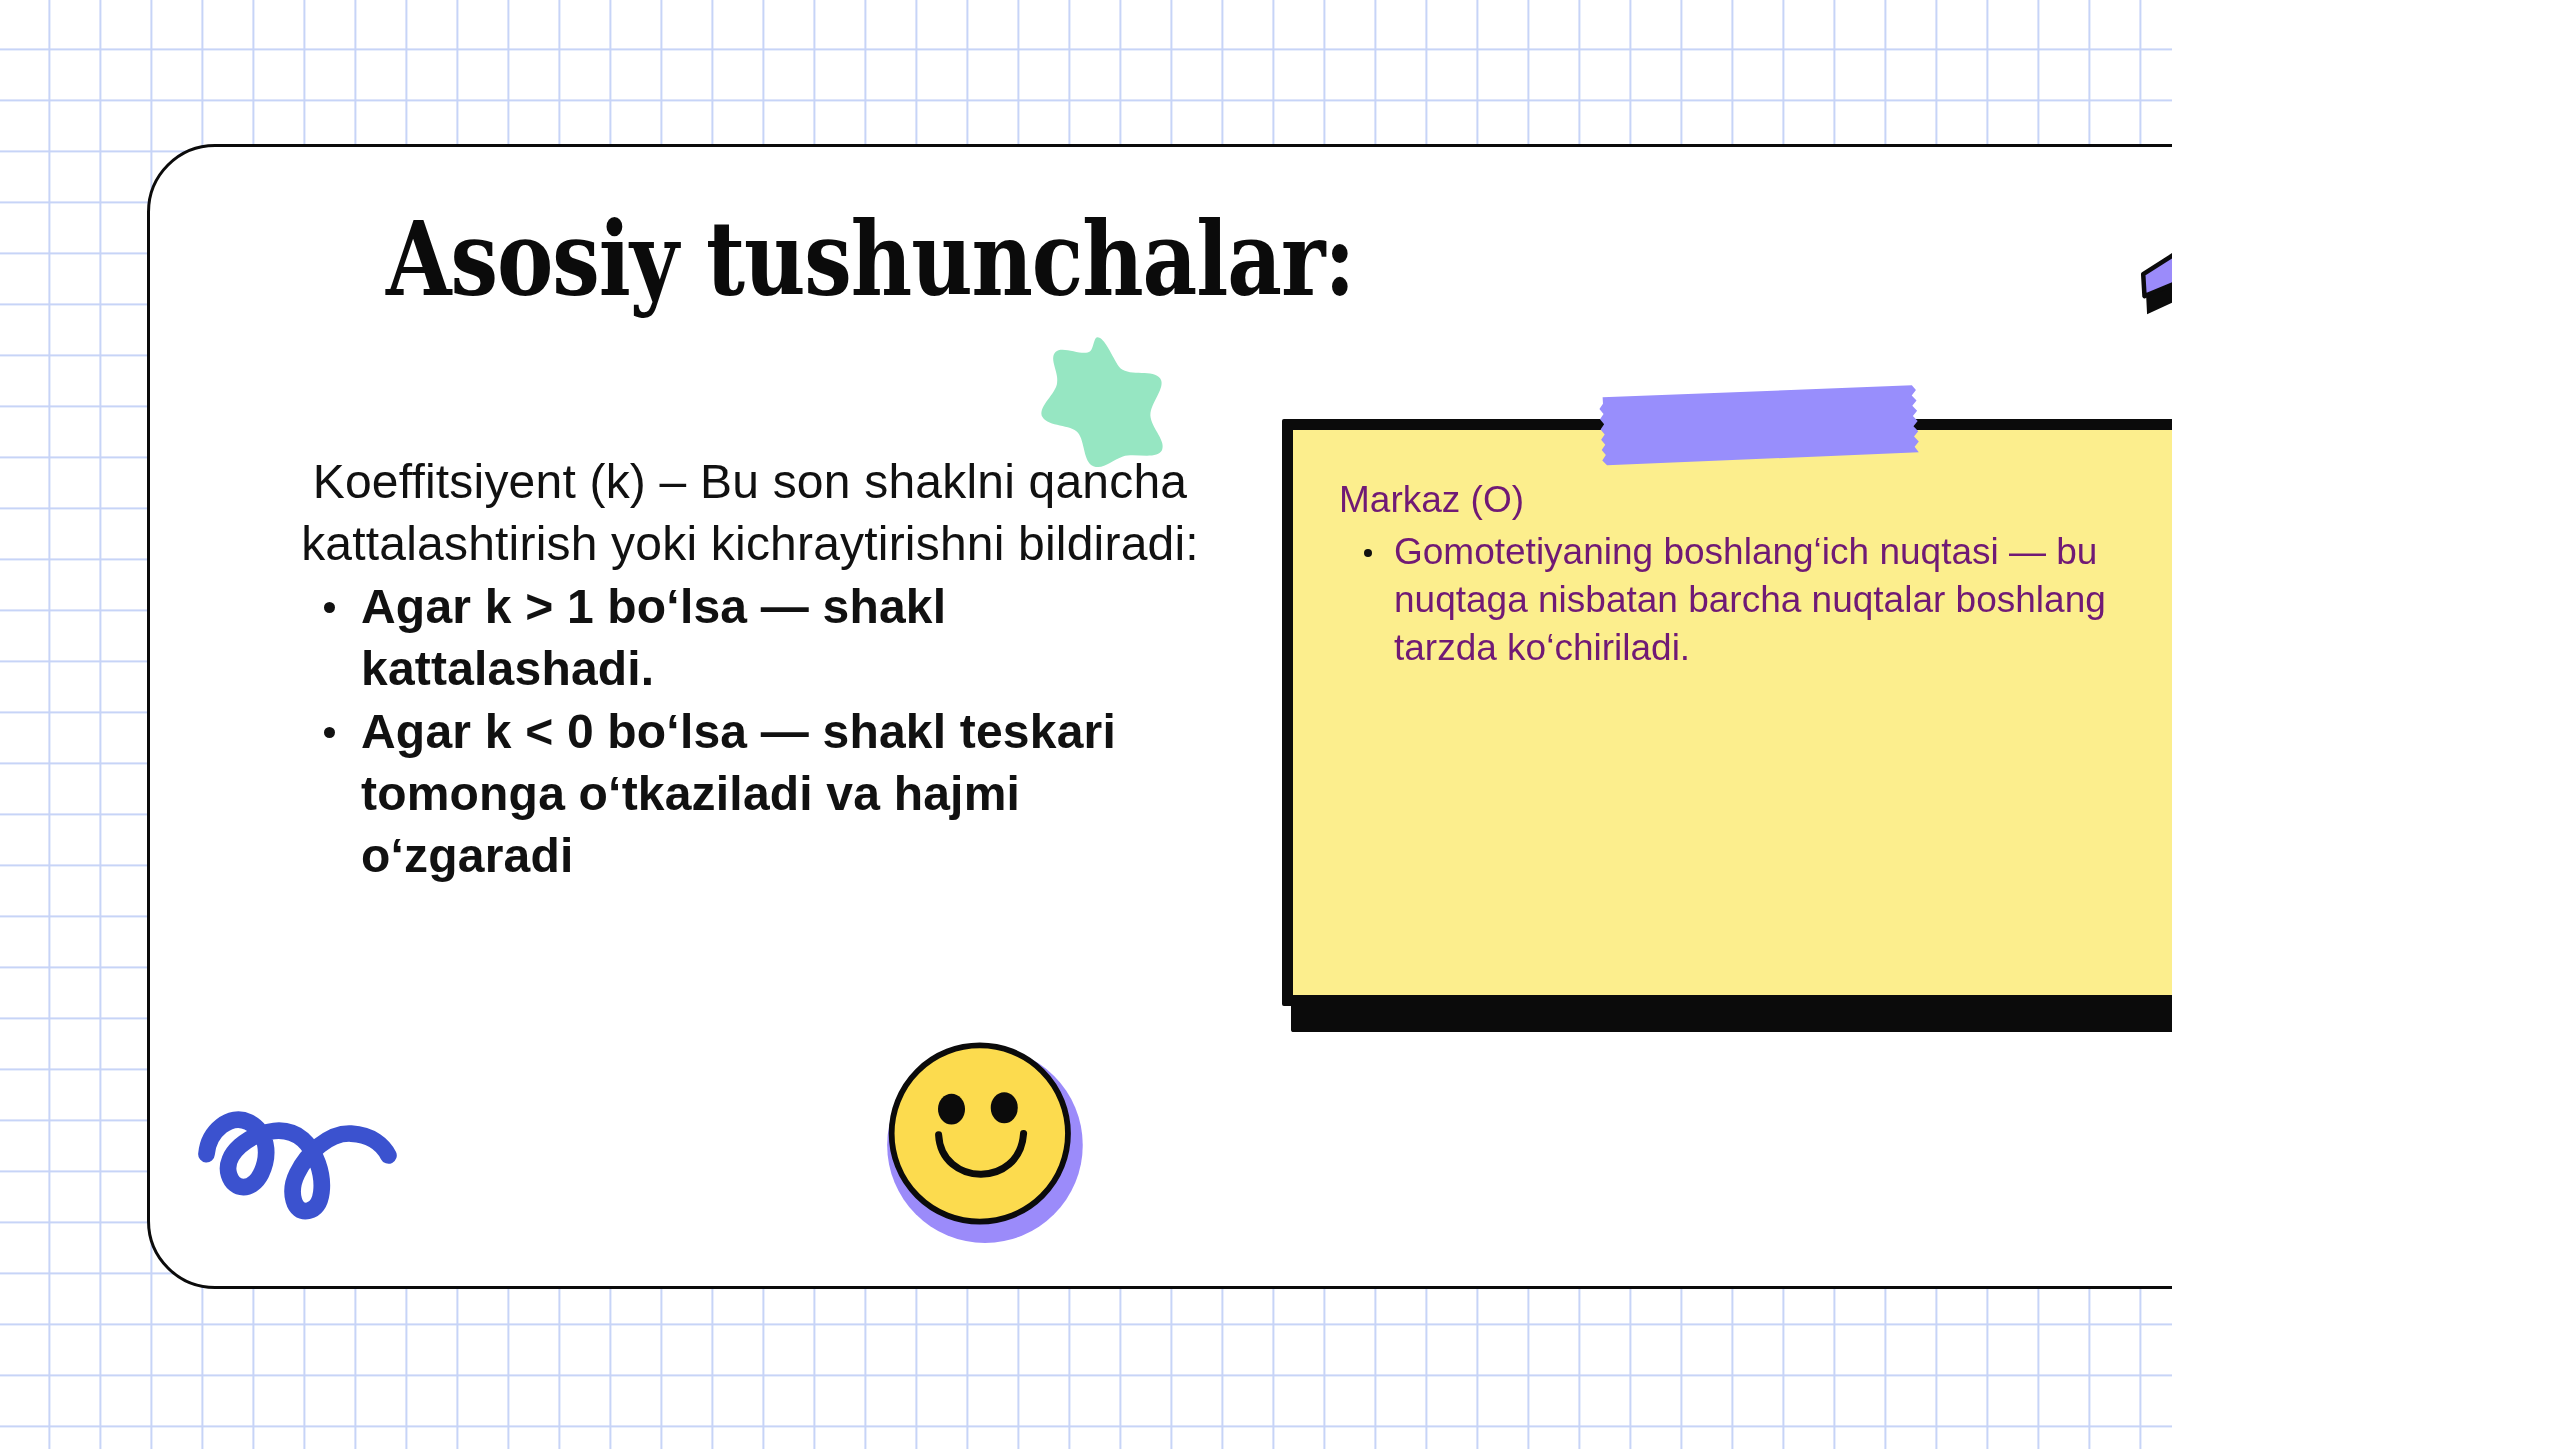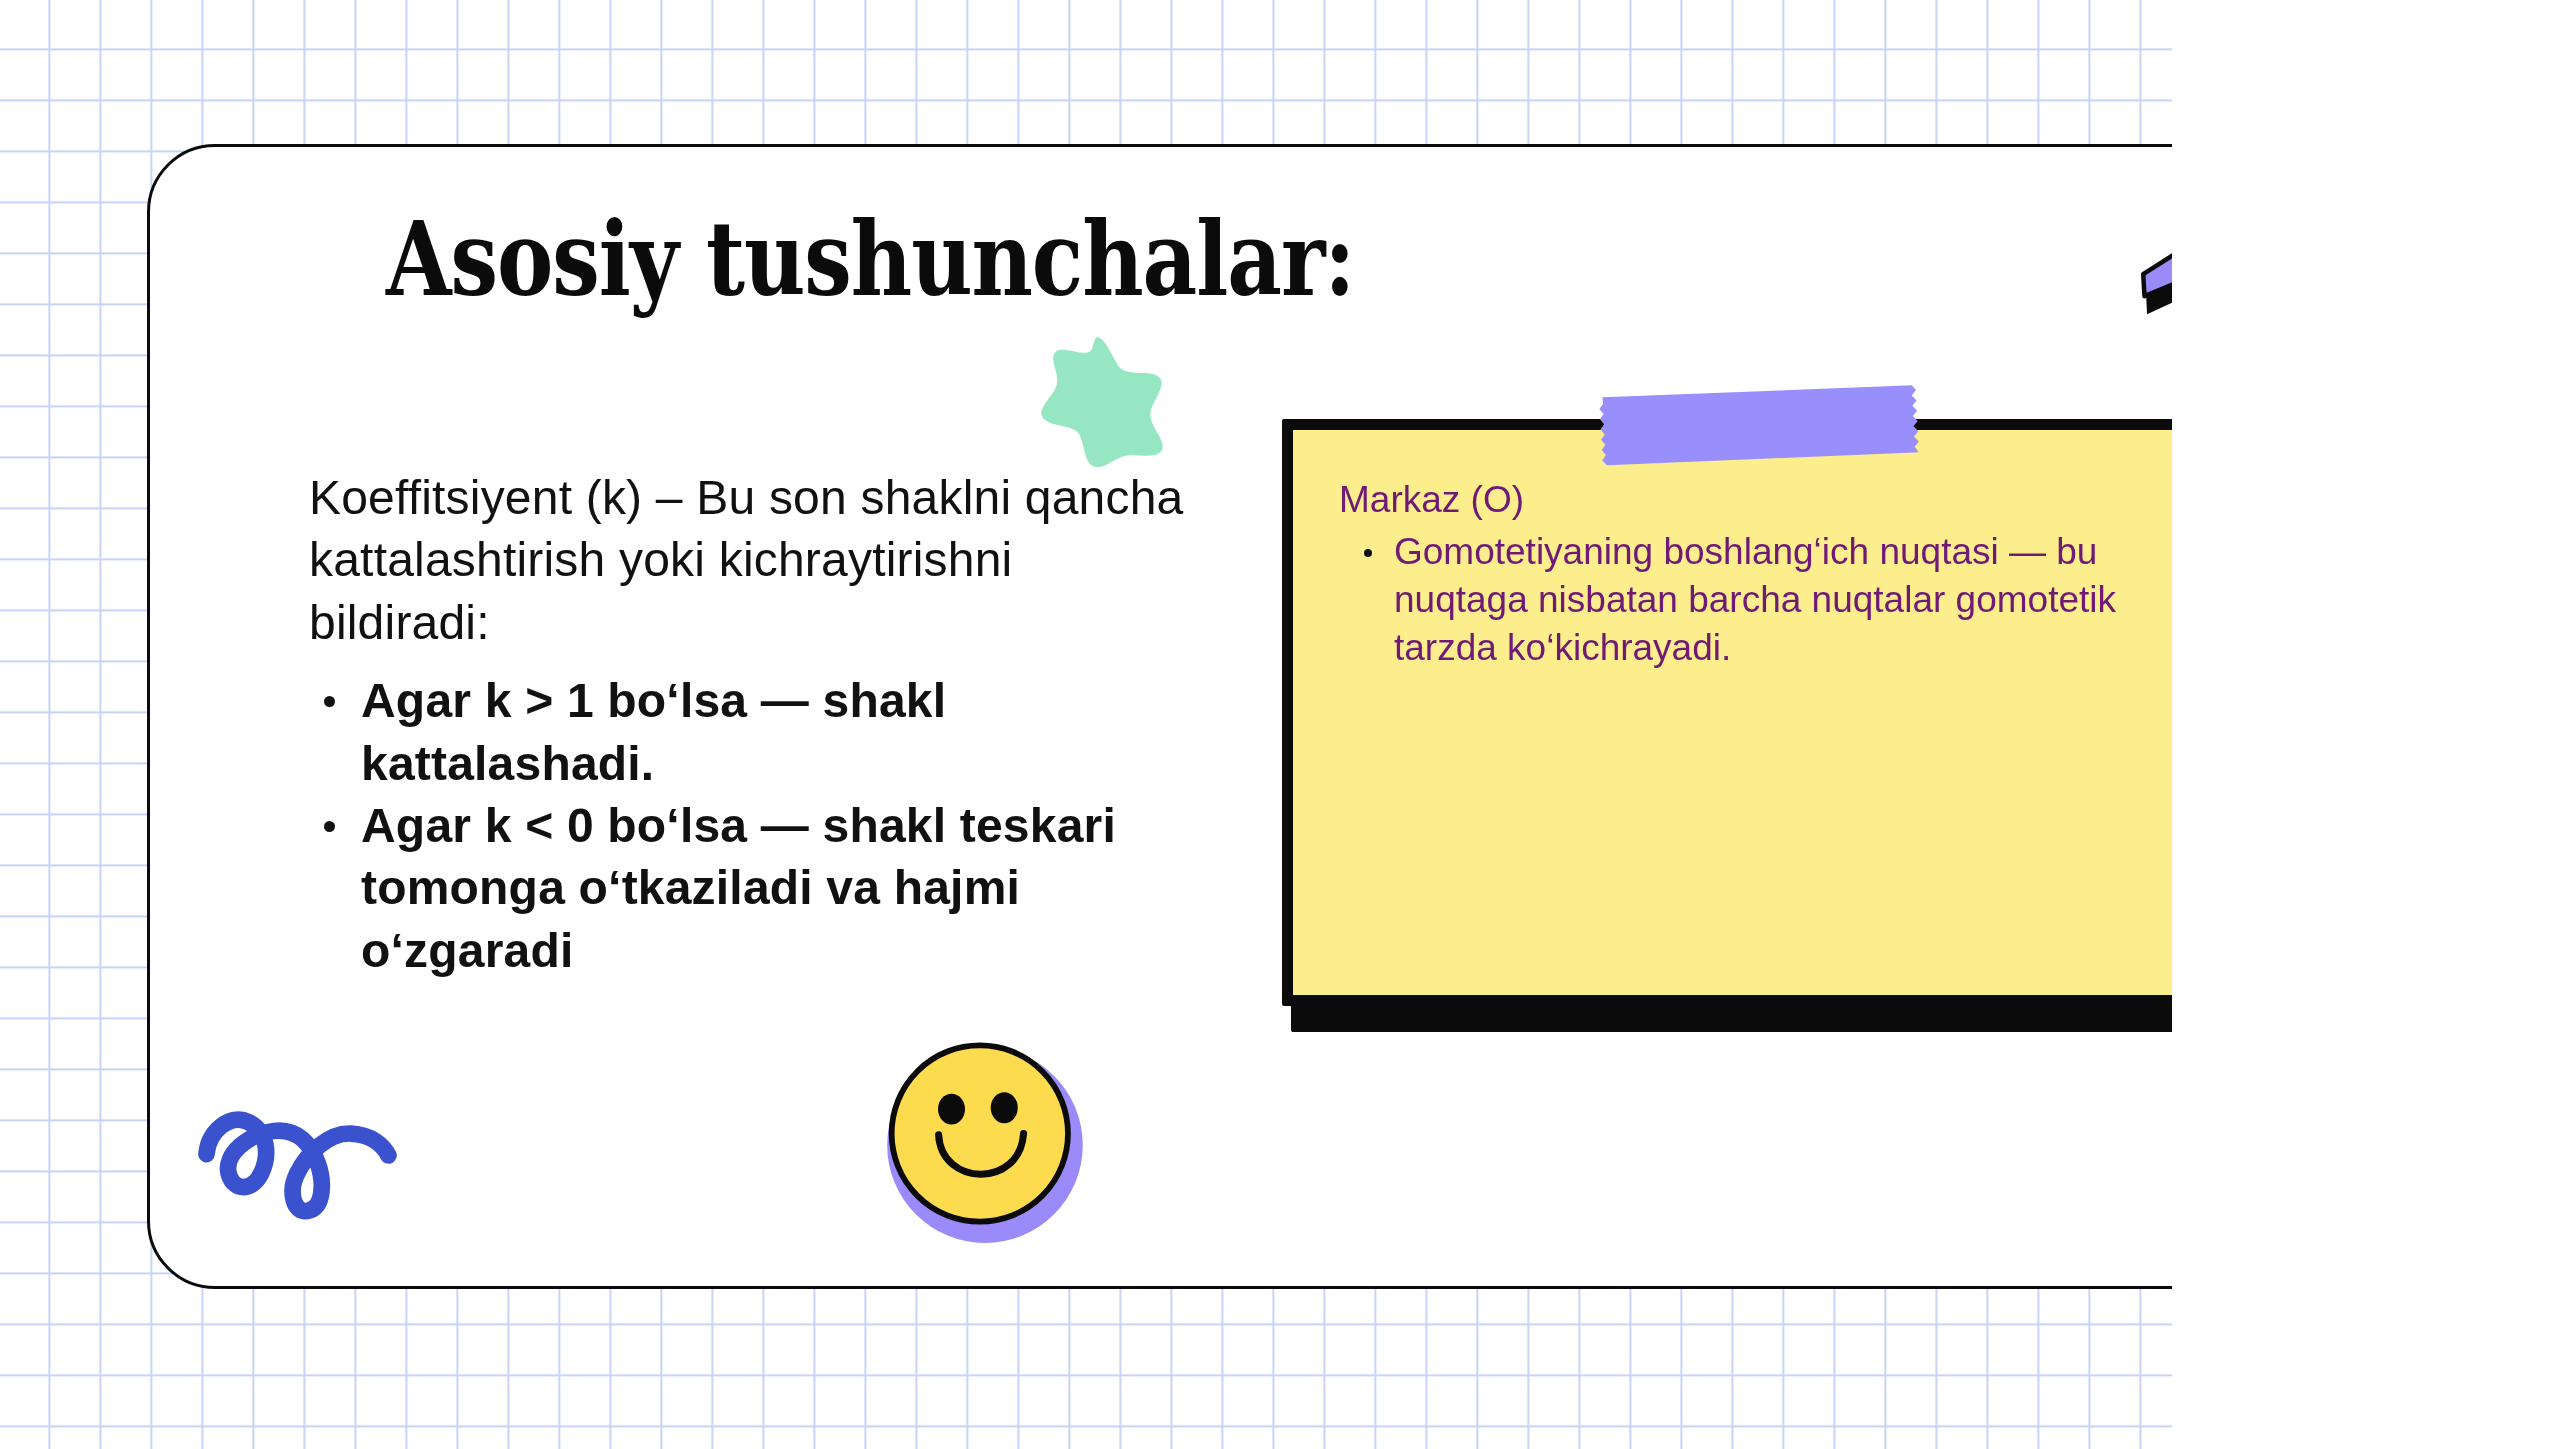--- a/index.html
+++ b/index.html
@@ -64,21 +64,21 @@
     left: 293px;
     top: 451px;
     width: 914px;
     color: #111111;
     font-family: "Liberation Sans", sans-serif;
     font-weight: 300;
     font-size: 48px;
     line-height: 1.30;
     letter-spacing: 0.2px;
   }
-  #left-col .lead { margin: 16px; }
+  #left-col .lead { margin: 0; text-align: center; }
   #left-col ul {
     margin: 0;
     padding-left: 68px;
     list-style: none;
     font-weight: bold;
   }
   #left-col li {
     position: relative;
     margin: 0;
   }
@@ -184,21 +184,21 @@
       <li>Agar k &lt; 0 bo‘lsa — shakl teskari tomonga o‘tkaziladi va hajmi o‘zgaradi</li>
     </ul>
   </div>
 
   <div id="note-wrap">
     <div id="note-shadow"></div>
     <div id="note">
       <div id="note-body">
         <p class="note-title">Markaz (O)</p>
         <ul>
-          <li>Gomotetiyaning boshlang‘ich nuqtasi — bu nuqtaga nisbatan barcha nuqtalar gomotetik tarzda ko‘kichrayadi.</li>
+          <li>Gomotetiyaning boshlang‘ich nuqtasi — bu nuqtaga nisbatan barcha nuqtalar boshlang tarzda ko‘chiriladi.</li>
         </ul>
       </div>
     </div>
   </div>
 
   <svg id="tape" class="deco" viewBox="0 0 500 148">
     <path d="M6 18
              L6 28 L0 36 L6 44 L0 52 L6 60 L0 68 L6 76 L0 84 L6 92 L0 100 L6 108 L0 116 L7 124
              L493 131
              L487 122 L494 114 L487 106 L494 98 L487 90 L494 82 L487 74 L494 66 L487 58 L494 50 L487 42 L494 34 L488 26

